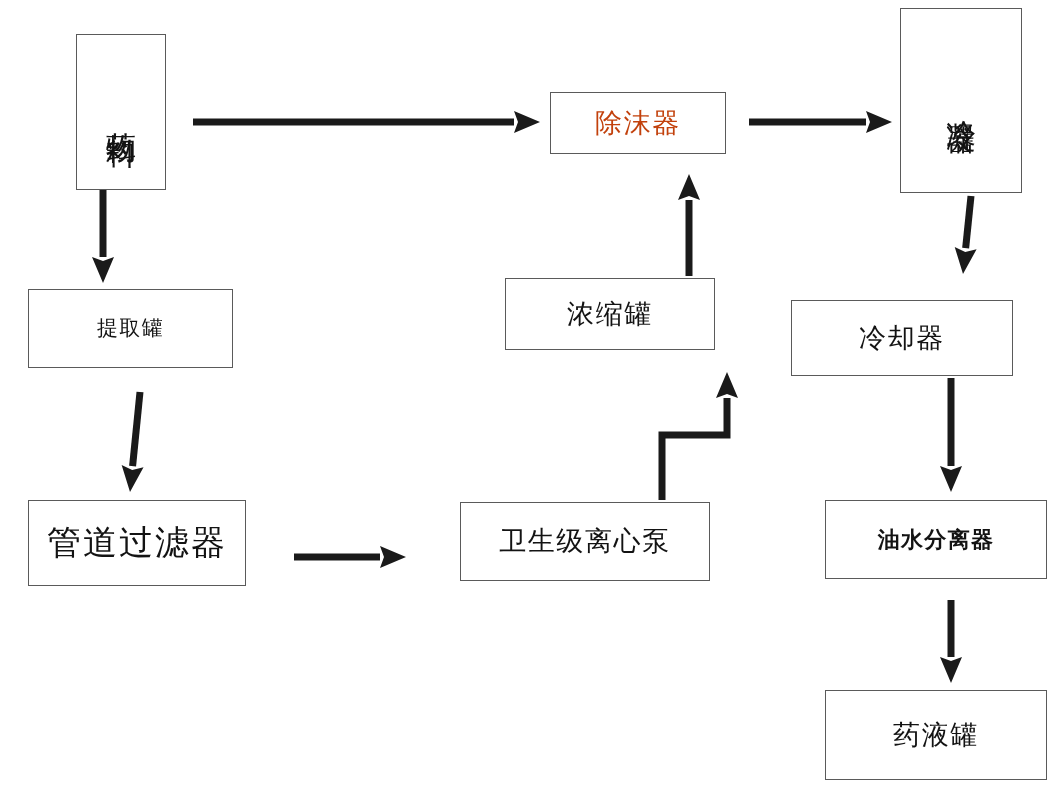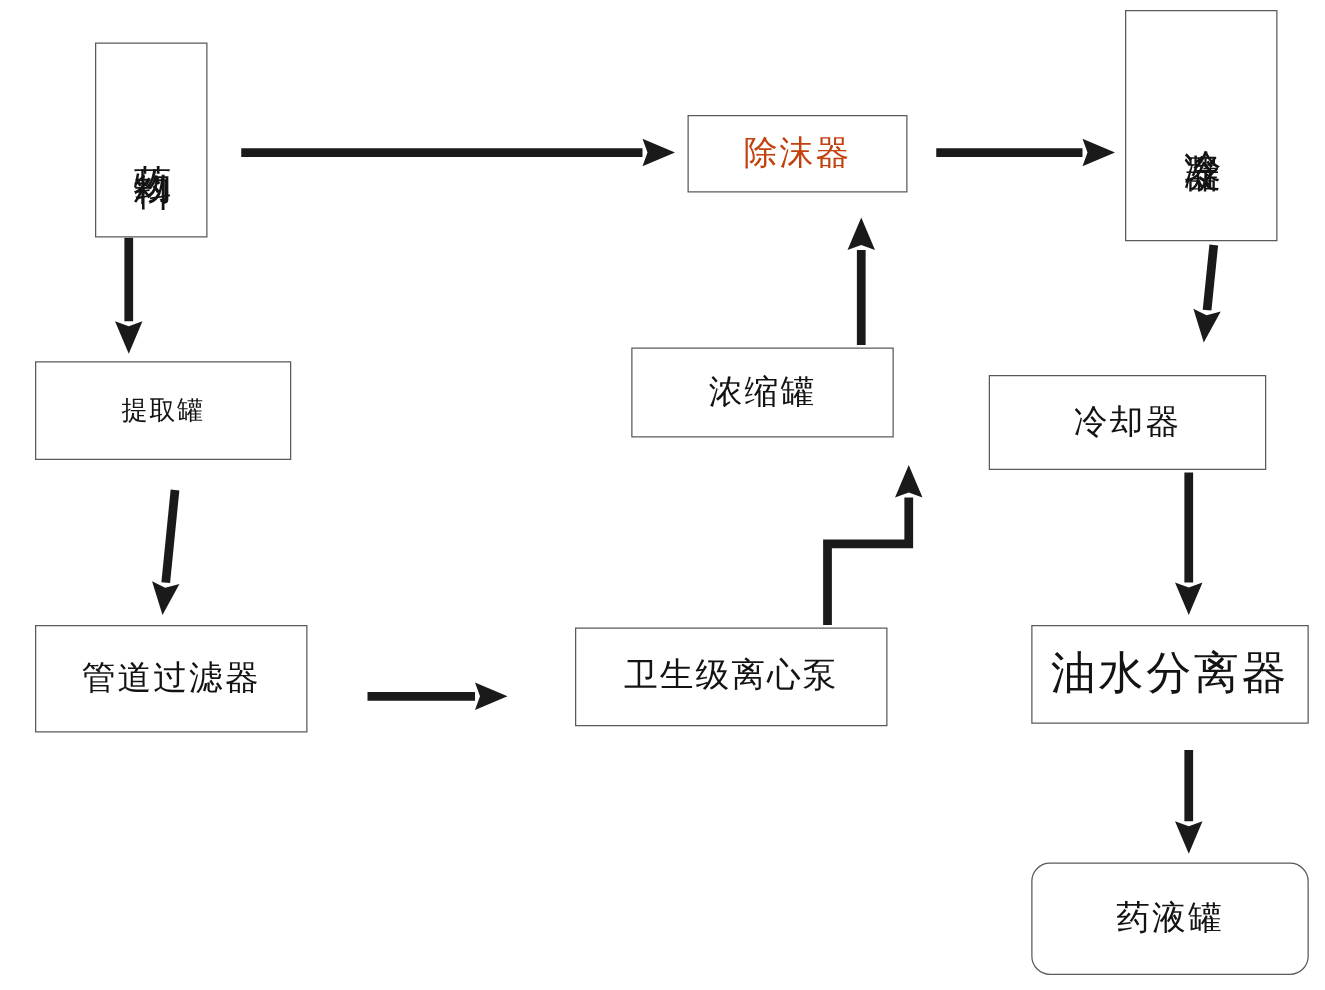--- a/index.html
+++ b/index.html
@@ -98,25 +98,25 @@
       <div class="node" style="left: 28px; top: 289px; width: 205px; height: 79px; border-color: rgb(90, 90, 90);">
         <span class="label" style="font-size: 21px; color: rgb(19, 19, 19);">提取罐</span>
       </div>
       <div class="node" style="left: 505px; top: 278px; width: 210px; height: 72px; border-color: rgb(90, 90, 90);">
         <span class="label" style="font-size: 27px; color: rgb(19, 19, 19);">浓缩罐</span>
       </div>
       <div class="node" style="left: 791px; top: 280px; width: 222px; height: 76px; border-color: rgb(90, 90, 90); margin-top: 20px;">
         <span class="label" style="font-size: 27px; color: rgb(19, 19, 19);">冷却器</span>
       </div>
       <div class="node" style="left: 28px; top: 500px; width: 218px; height: 86px; border-color: rgb(90, 90, 90);">
-        <span class="label" style="font-size: 27px; color: rgb(19, 19, 19);">管道过滤器</span>
+        <span class="label" style="font-size: 34px; color: rgb(19, 19, 19);">管道过滤器</span>
       </div>
       <div class="node" style="left: 415px; top: 502px; width: 250px; height: 79px; border-color: rgb(90, 90, 90); margin-left: 45px;">
         <span class="label" style="font-size: 27px; color: rgb(19, 19, 19);">卫生级离心泵</span>
       </div>
       <div class="node" style="left: 825px; top: 500px; width: 222px; height: 79px; border-color: rgb(90, 90, 90);">
-        <span class="label" style="font-size: 36px; color: rgb(19, 19, 19);">油水分离器</span>
+        <span class="label" style="font-size: 22px; color: rgb(19, 19, 19); font-weight: bold;">油水分离器</span>
       </div>
-      <div class="node" style="left: 825px; top: 690px; width: 222px; height: 90px; border-color: rgb(90, 90, 90); border-radius: 15px;">
+      <div class="node" style="left: 825px; top: 690px; width: 222px; height: 90px; border-color: rgb(90, 90, 90);">
         <span class="label" style="font-size: 27px; color: rgb(19, 19, 19);">药液罐</span>
       </div>
     </div>
 </div>
 
 </body></html>

